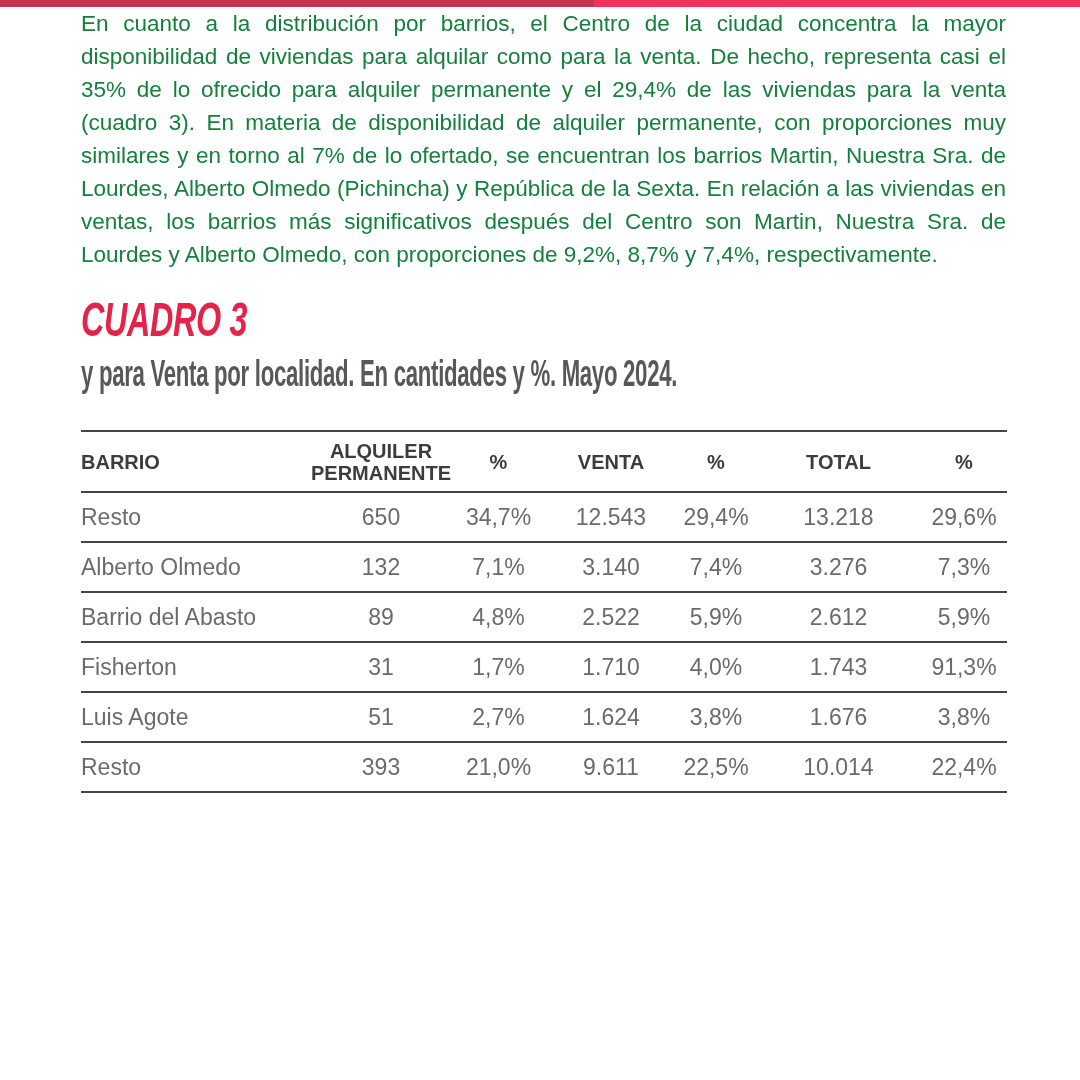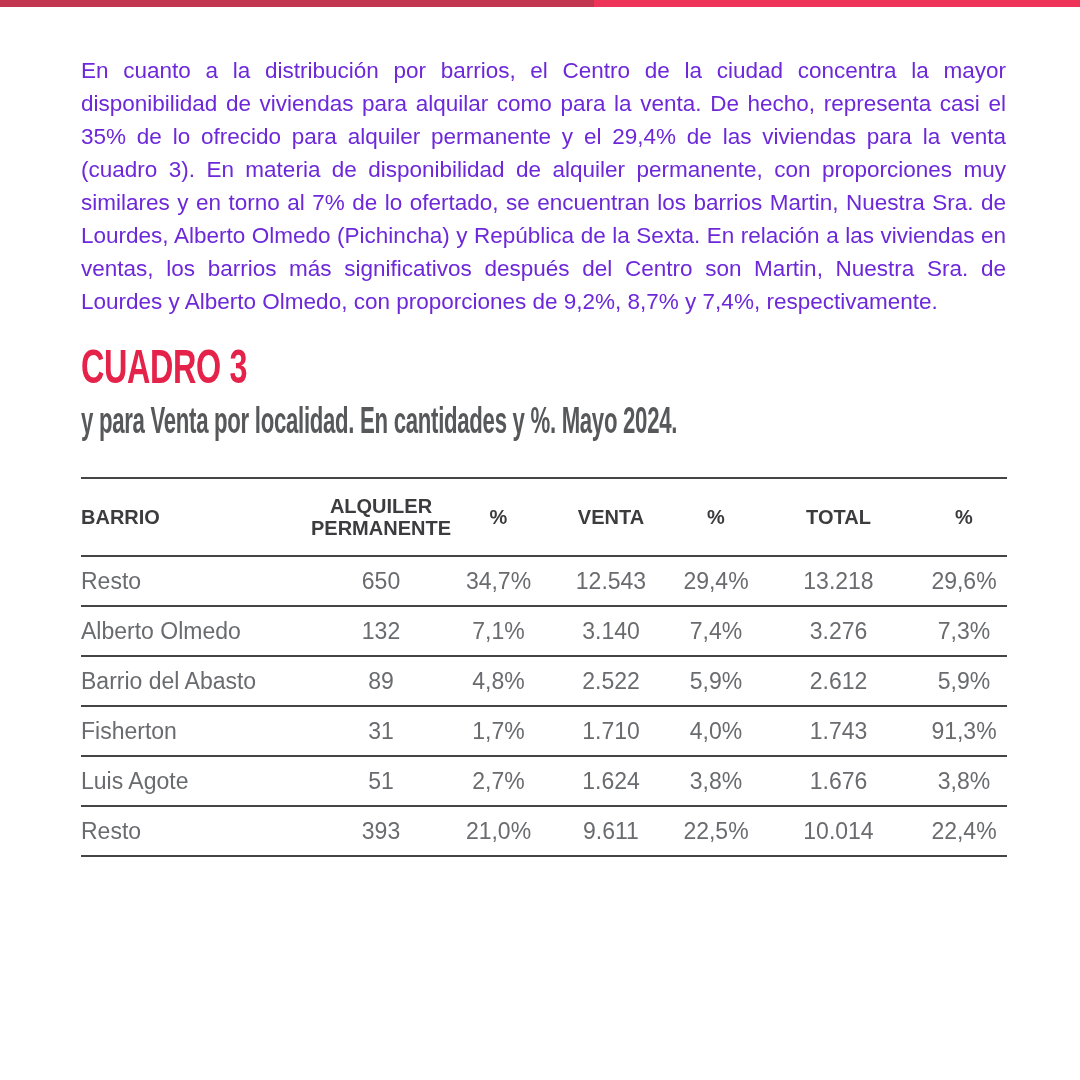--- a/index.html
+++ b/index.html
@@ -10,32 +10,32 @@
     font-family: "Liberation Sans", "DejaVu Sans", sans-serif;
   }
   .topbar {
     width: 1080px; height: 7px;
     background: linear-gradient(to right, #c23650 0 55%, #ee3559 55% 100%);
   }
   .content {
     padding: 0 74px 0 81px;
   }
   .intro {
-    margin-top: 47px;
     font-size: 22.5px;
     line-height: 33px;
-    color: #6d28d9;
+    color: #15803d;
     text-align: justify;
   }
   .cuadro-heading {
     margin-top: 26px;
     color: #e52249;
     font-size: 49px;
     line-height: 44px;
     font-weight: bold;
+    font-style: italic;
   }
   .condensed {
     display: inline-block;
     transform: scaleX(0.66);
     transform-origin: left center;
     white-space: nowrap;
     letter-spacing: -0.5px;
   }
   .subtitle {
     margin-top: 13px;
@@ -46,21 +46,21 @@
   }
   .subtitle .condensed { transform: scaleX(0.60); }
   .data-table {
     margin-top: 37px;
     width: 926px;
     border-collapse: collapse;
     border-top: 2px solid #454547;
     table-layout: fixed;
   }
   .data-table th {
-    height: 78px;
+    height: 61px;
     vertical-align: middle;
     border-bottom: 2px solid #454547;
     font-size: 20px;
     line-height: 22px;
     font-weight: bold;
     color: #3c3c3e;
     text-align: center;
     padding: 0;
   }
   .data-table th:first-child { text-align: left; }

